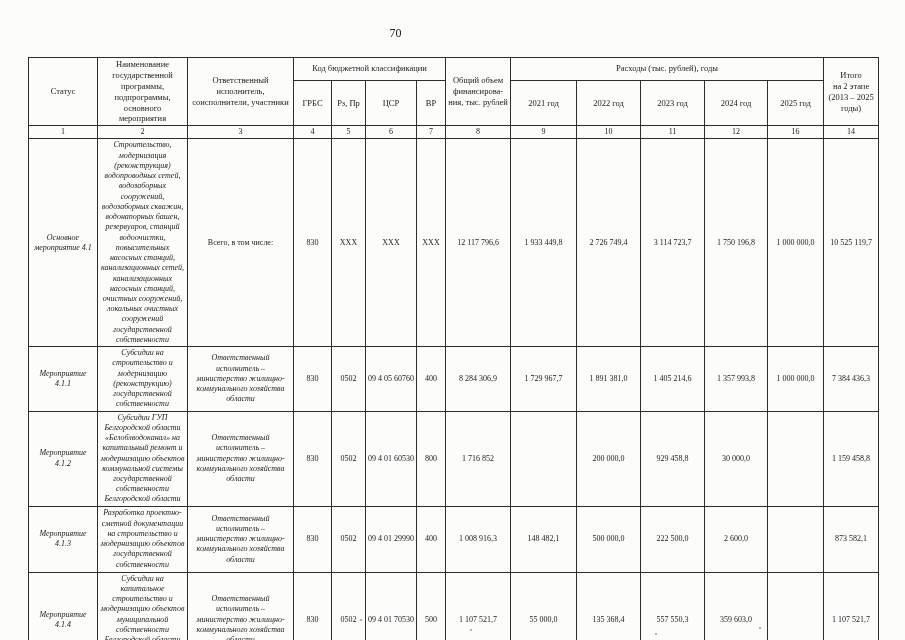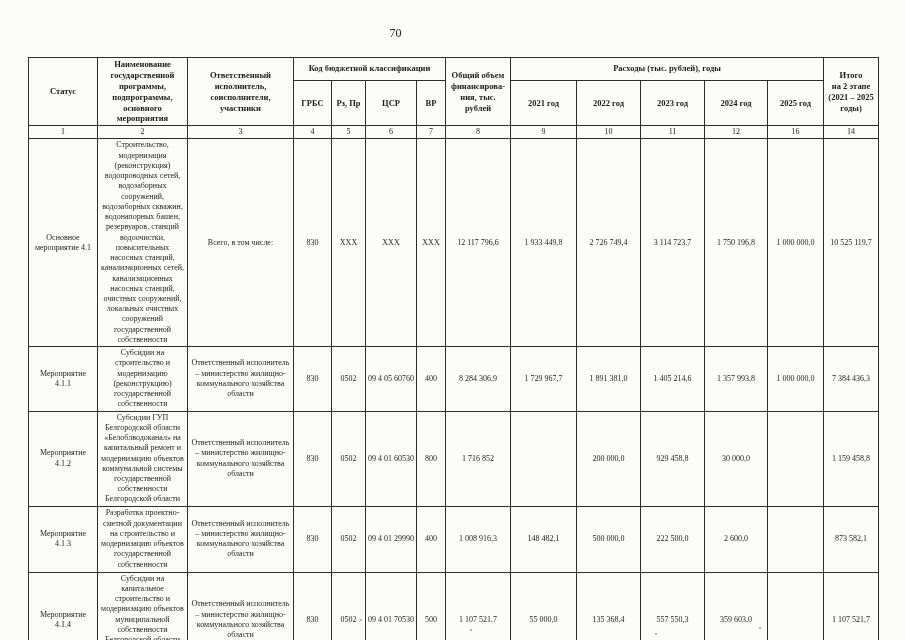--- a/index.html
+++ b/index.html
@@ -21,32 +21,32 @@
     border:1px solid #2d2d2d;
     padding:1px 2px;
     font-size:8px;
     line-height:1.28;
     text-align:center;
     vertical-align:middle;
     overflow:hidden;
     word-wrap:break-word;
   }
   table.main thead th{
-    font-weight:bold;
+    font-weight:normal;
     font-size:8.5px;
     vertical-align:middle;
   }
   .num-row td{
     font-size:7.5px;
     height:10px;
     padding:0 1px;
     line-height:1.1;
   }
   .pre{white-space:pre-line;}
-  .va-top{vertical-align:top;}
+  .va-top{vertical-align:top;font-style:italic;}
   .ta-left{text-align:left;}
   .speck{position:absolute;background:#9a9a9a;border-radius:50%;width:2px;height:2px;}
 </style>
 </head>
 <body>
 
 <div class="page-number">70</div>
 
 <table class="main">
   <colgroup>
@@ -76,21 +76,21 @@
       <th rowspan="2" class="pre">Ответственный
 исполнитель,
 соисполнители, участники</th>
       <th colspan="4">Код бюджетной классификации</th>
       <th rowspan="2" class="pre">Общий объем
 финансирова-
 ния, тыс. рублей</th>
       <th colspan="5">Расходы (тыс. рублей), годы</th>
       <th rowspan="2" class="pre">Итого
 на 2 этапе
-(2021 – 2025
+(2013 – 2025
 годы)</th>
     </tr>
     <tr style="height:40px">
       <th>ГРБС</th>
       <th>Рз, Пр</th>
       <th>ЦСР</th>
       <th>ВР</th>
       <th>2021 год</th>
       <th>2022 год</th>
       <th>2023 год</th>

